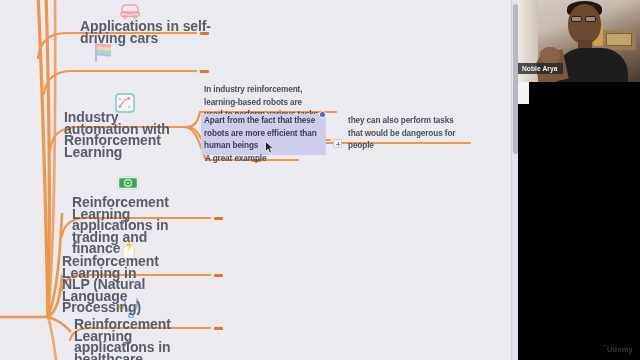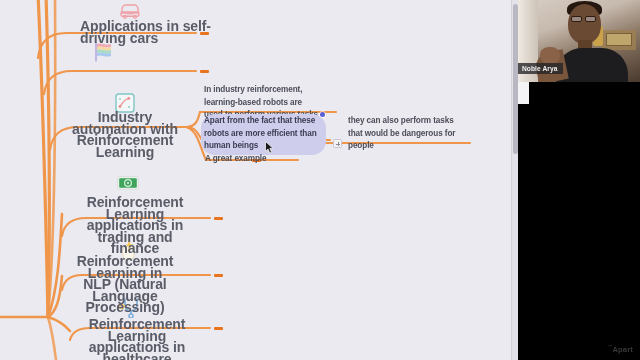--- a/index.html
+++ b/index.html
@@ -17,21 +17,21 @@
 
   .node {
     position:absolute;
     color:#5a5c68;
     font-weight:bold;
     font-size:14px;
     line-height:11.5px;
     letter-spacing:-0.1px;
     white-space:pre-line;
   }
-  .node.center { text-align:center; }
+  .node.center { }
 
   .icon { position:absolute; }
 
   
   .dash {
     position:absolute; height:2.5px; width:9px; background:#e8741d;
     border-radius:1px;
   }
 
   
@@ -273,21 +273,21 @@
 NLP (Natural Language
 Processing)</div>
 
     <div class="node center" style="left:74px; top:319px; width:126px;">Reinforcement Learning
 applications in healthcare</div>
 
     <div class="note" style="left:204px; top:84px; width:140px;">In industry reinforcement,
 learning-based robots are
 used to perform various tasks</div>
 
-    <div class="note selected" style="left:201px; top:114px; width:125px;border-radius:14px;">Apart from the fact that these
+    <div class="note selected" style="left:201px; top:114px; width:125px;">Apart from the fact that these
 robots are more efficient than
 human beings</div>
 
     <div class="handle-dot" style="left:320px; top:112px;"></div>
 
     <div class="collapse-btn" style="left:333px; top:139px;"></div>
 
     <div class="note" style="left:205px; top:153px; width:120px;">A great example</div>
 
     <div class="note" style="left:348px; top:115px; width:140px;">they can also perform tasks
@@ -318,17 +318,17 @@
       <div class="glass r"></div>
       <div class="neck"></div>
       <div class="body"></div>
       <div class="arm"></div>
       <div class="hand"></div>
       <div class="namebadge">Noble Arya</div>
     </div>
     <div class="strip"></div>
 
     <div class="watermark">
-      <span class="tm">™</span><span>Apart</span>
+      <span class="tm">™</span><span>Udemy</span>
     </div>
   </div>
 
 </div>
 
 </body></html>

